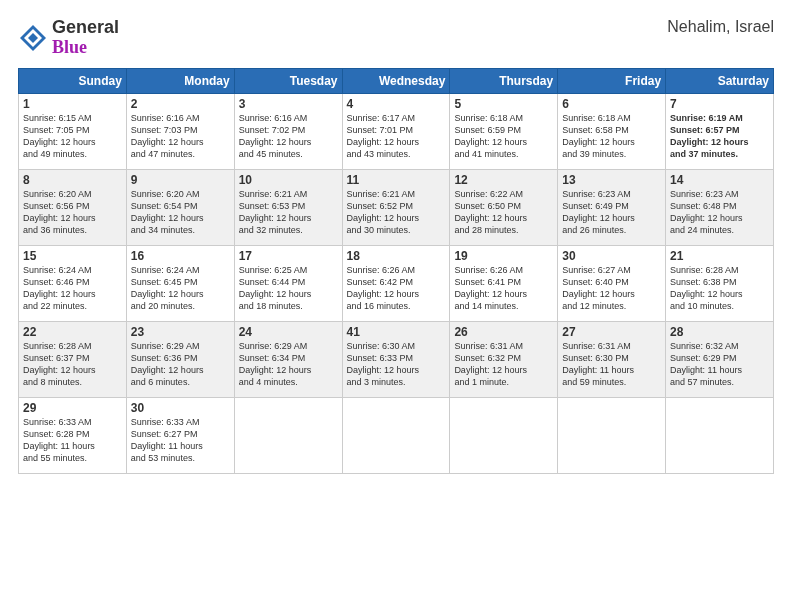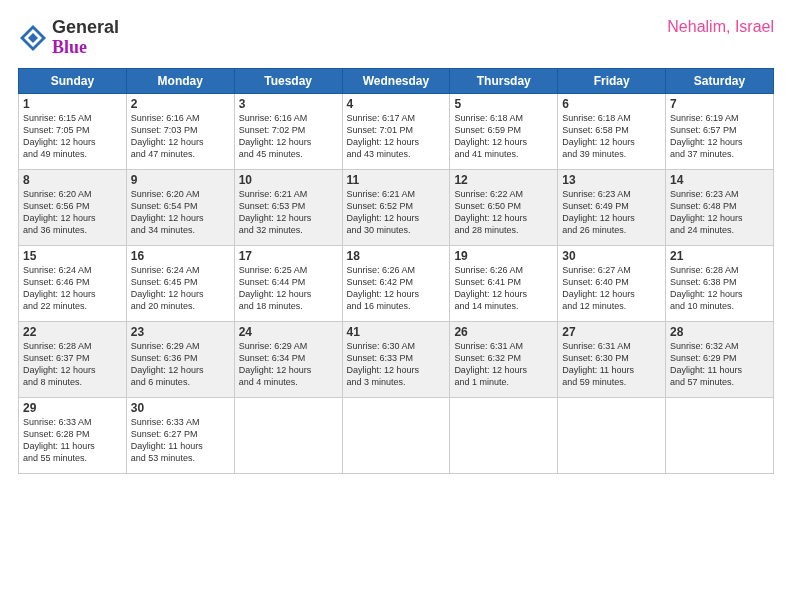--- a/index.html
+++ b/index.html
@@ -54,37 +54,37 @@
     .title-block {
       text-align: right;
     }
     .month-title {
       font-size: 32px;
       font-weight: bold;
       color: #333;
     }
     .location-title {
       font-size: 16px;
-      color: #ec4899;
+      color: #404040;
     }
     .calendar {
       flex: 1;
       border: 1px solid #ccc;
       border-collapse: collapse;
       width: 100%;
       table-layout: fixed;
     }
     .calendar th {
       background: #2a6db5;
       color: #fff;
       font-size: 12px;
       font-weight: bold;
       padding: 5px 4px;
       border: 1px solid #1a5a9a;
-      text-align: center;
+      text-align: right;
     }
     .calendar td {
       border: 1px solid #ccc;
       vertical-align: top;
       padding: 3px 4px;
       font-size: 9.5px;
       color: #333;
       background: #fff;
     }
     .calendar tr:nth-child(even) td {
@@ -185,21 +185,21 @@
           </td>
           <td>
             <span class="day-num">6</span>
             <div class="day-info" style="white-space: pre-line;">Sunrise: 6:18 AM
 Sunset: 6:58 PM
 Daylight: 12 hours
 and 39 minutes.</div>
           </td>
           <td>
             <span class="day-num">7</span>
-            <div class="day-info" style="white-space: pre-line;">Sunrise: 6:19 AM
+            <div class="day-info" style="white-space: pre-line; font-weight: bold;">Sunrise: 6:19 AM
 Sunset: 6:57 PM
 Daylight: 12 hours
 and 37 minutes.</div>
           </td>
         </tr>
         <tr>
           <td>
             <span class="day-num">8</span>
             <div class="day-info" style="white-space: pre-line;">Sunrise: 6:20 AM
 Sunset: 6:56 PM

